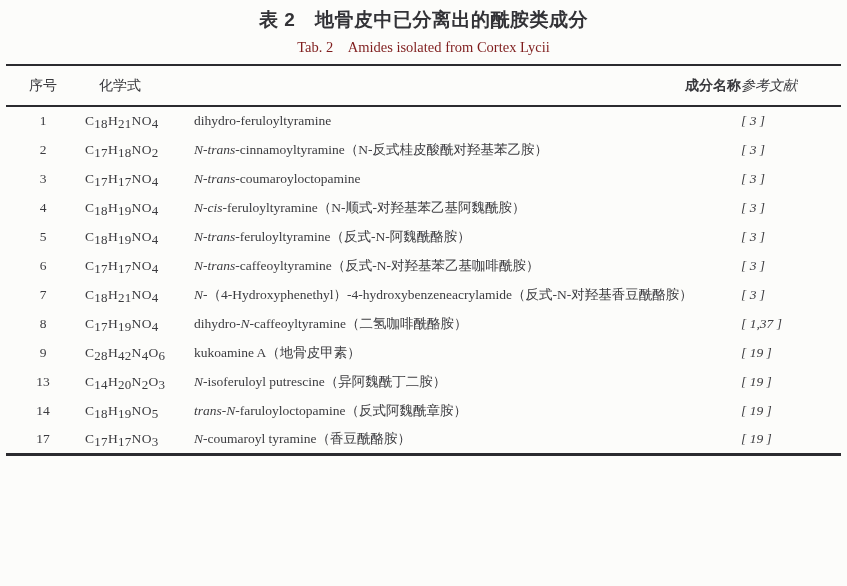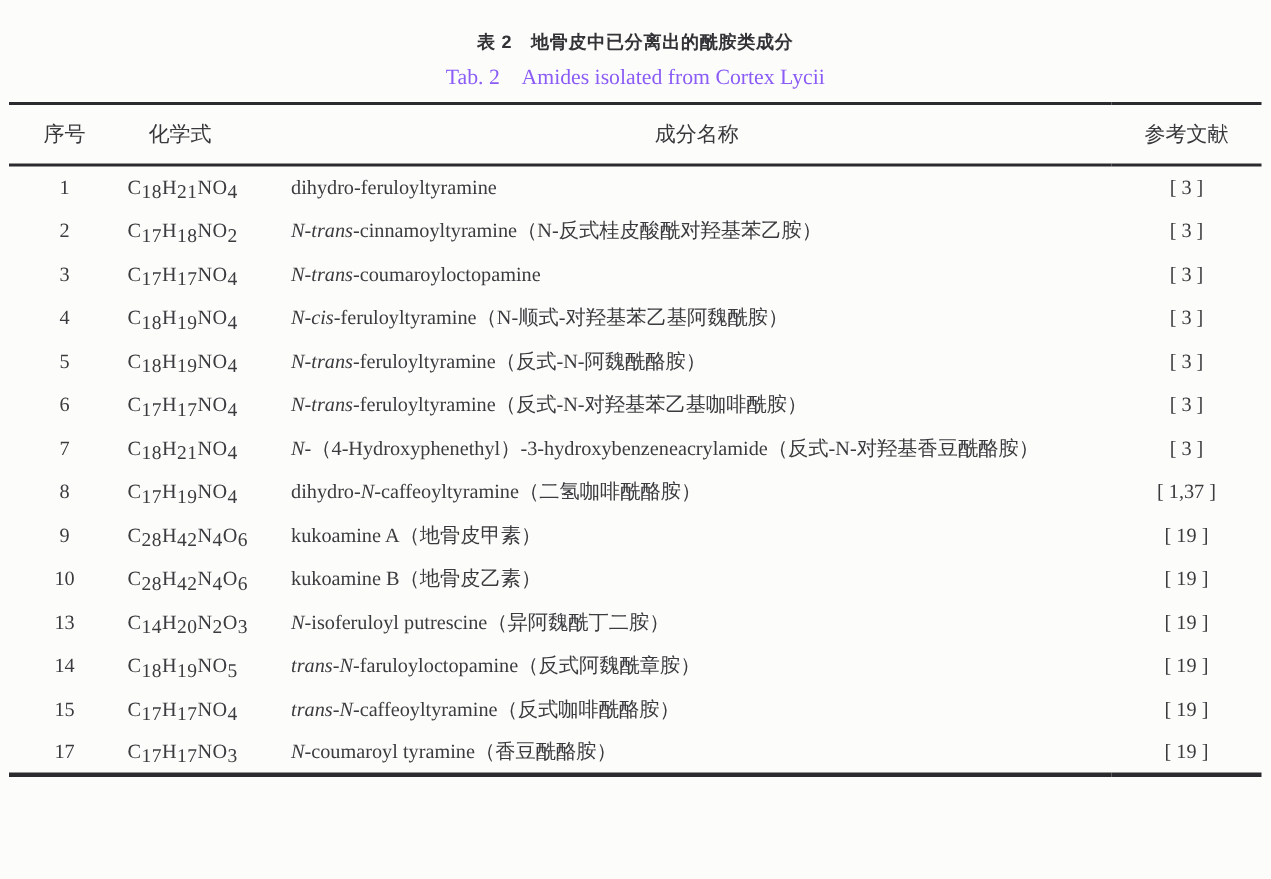--- a/index.html
+++ b/index.html
@@ -6,35 +6,35 @@
   html, body {
     width: 847px; height: 586px;
     overflow: hidden;
     background: #fcfcfa;
     font-family: "Liberation Serif", serif;
     color: #39393d;
   }
   .page { width: 847px; height: 586px; position: relative; }
 
   .title-cn {
-    padding-top: 20px;
+    padding-top: 7px;
     text-align: center;
     font-family: "Liberation Sans", sans-serif;
     font-weight: 700;
-    font-size: 12px;
+    font-size: 19px;
     letter-spacing: 0.5px;
     color: #333337;
   }
   .title-en {
     margin-top: 5px;
     margin-bottom: 7px;
     text-align: center;
     font-family: "Liberation Serif", serif;
     font-size: 14.5px;
-    color: #8b5cf6;
+    color: #7f1d1d;
   }
 
   table.amides {
     width: 835px;
     margin: 0 auto;
     border-collapse: collapse;
     border-top: 2px solid #2b2b2f;
     border-bottom: 3px solid #2b2b2f;
     table-layout: fixed;
   }
@@ -55,23 +55,23 @@
   }
 
   .w-index   { width: 74px; }
   .w-formula { width: 108px; }
   .w-name    { width: auto; }
   .w-ref     { width: 100px; }
 
   th.col-index, td.col-index { text-align: center; }
   th.col-formula { text-align: left; padding-left: 19px; }
   td.col-formula { text-align: left; padding-left: 5px; letter-spacing: 0.3px; }
-  th.col-name { text-align: center; }
+  th.col-name { text-align: right; font-weight: bold; }
   td.col-name { text-align: left; padding-left: 6px; }
-  th.col-ref, td.col-ref { text-align: center; }
+  th.col-ref, td.col-ref { text-align: left; font-style: italic; }
 
   td.col-formula sub {
     font-size: 13px;
     line-height: 0;
     vertical-align: -3px;
   }
   td.col-name i { font-style: italic; }
 </style>
 </head>
 <body>
@@ -122,63 +122,51 @@
         </tr>
         <tr>
           <td class="col-index">5</td>
           <td class="col-formula"><span>C</span><sub>18</sub><span>H</span><sub>19</sub><span>NO</span><sub>4</sub></td>
           <td class="col-name"><i>N-trans-</i><span>feruloyltyramine（反式-N-阿魏酰酪胺）</span></td>
           <td class="col-ref">[ 3 ]</td>
         </tr>
         <tr>
           <td class="col-index">6</td>
           <td class="col-formula"><span>C</span><sub>17</sub><span>H</span><sub>17</sub><span>NO</span><sub>4</sub></td>
-          <td class="col-name"><i>N-trans-</i><span>feruloyltyramine（反式-N-对羟基苯乙基咖啡酰胺）</span></td>
+          <td class="col-name"><i>N-trans-</i><span>caffeoyltyramine（反式-N-对羟基苯乙基咖啡酰胺）</span></td>
           <td class="col-ref">[ 3 ]</td>
         </tr>
         <tr>
           <td class="col-index">7</td>
           <td class="col-formula"><span>C</span><sub>18</sub><span>H</span><sub>21</sub><span>NO</span><sub>4</sub></td>
-          <td class="col-name"><i>N-</i><span>（4-Hydroxyphenethyl）-3-hydroxybenzeneacrylamide（反式-N-对羟基香豆酰酪胺）</span></td>
+          <td class="col-name"><i>N-</i><span>（4-Hydroxyphenethyl）-4-hydroxybenzeneacrylamide（反式-N-对羟基香豆酰酪胺）</span></td>
           <td class="col-ref">[ 3 ]</td>
         </tr>
         <tr>
           <td class="col-index">8</td>
           <td class="col-formula"><span>C</span><sub>17</sub><span>H</span><sub>19</sub><span>NO</span><sub>4</sub></td>
           <td class="col-name"><span>dihydro-</span><i>N</i><span>-caffeoyltyramine（二氢咖啡酰酪胺）</span></td>
           <td class="col-ref">[ 1,37 ]</td>
         </tr>
         <tr>
           <td class="col-index">9</td>
           <td class="col-formula"><span>C</span><sub>28</sub><span>H</span><sub>42</sub><span>N</span><sub>4</sub><span>O</span><sub>6</sub></td>
           <td class="col-name"><span>kukoamine A（地骨皮甲素）</span></td>
           <td class="col-ref">[ 19 ]</td>
         </tr>
         <tr>
-          <td class="col-index">10</td>
-          <td class="col-formula"><span>C</span><sub>28</sub><span>H</span><sub>42</sub><span>N</span><sub>4</sub><span>O</span><sub>6</sub></td>
-          <td class="col-name"><span>kukoamine B（地骨皮乙素）</span></td>
-          <td class="col-ref">[ 19 ]</td>
-        </tr>
-        <tr>
           <td class="col-index">13</td>
           <td class="col-formula"><span>C</span><sub>14</sub><span>H</span><sub>20</sub><span>N</span><sub>2</sub><span>O</span><sub>3</sub></td>
           <td class="col-name"><i>N-</i><span>isoferuloyl putrescine（异阿魏酰丁二胺）</span></td>
           <td class="col-ref">[ 19 ]</td>
         </tr>
         <tr>
           <td class="col-index">14</td>
           <td class="col-formula"><span>C</span><sub>18</sub><span>H</span><sub>19</sub><span>NO</span><sub>5</sub></td>
           <td class="col-name"><i>trans-N-</i><span>faruloyloctopamine（反式阿魏酰章胺）</span></td>
-          <td class="col-ref">[ 19 ]</td>
-        </tr>
-        <tr>
-          <td class="col-index">15</td>
-          <td class="col-formula"><span>C</span><sub>17</sub><span>H</span><sub>17</sub><span>NO</span><sub>4</sub></td>
-          <td class="col-name"><i>trans-N-</i><span>caffeoyltyramine（反式咖啡酰酪胺）</span></td>
           <td class="col-ref">[ 19 ]</td>
         </tr>
         <tr>
           <td class="col-index">17</td>
           <td class="col-formula"><span>C</span><sub>17</sub><span>H</span><sub>17</sub><span>NO</span><sub>3</sub></td>
           <td class="col-name"><i>N-</i><span>coumaroyl tyramine（香豆酰酪胺）</span></td>
           <td class="col-ref">[ 19 ]</td>
         </tr>
       </tbody>
   </table>

